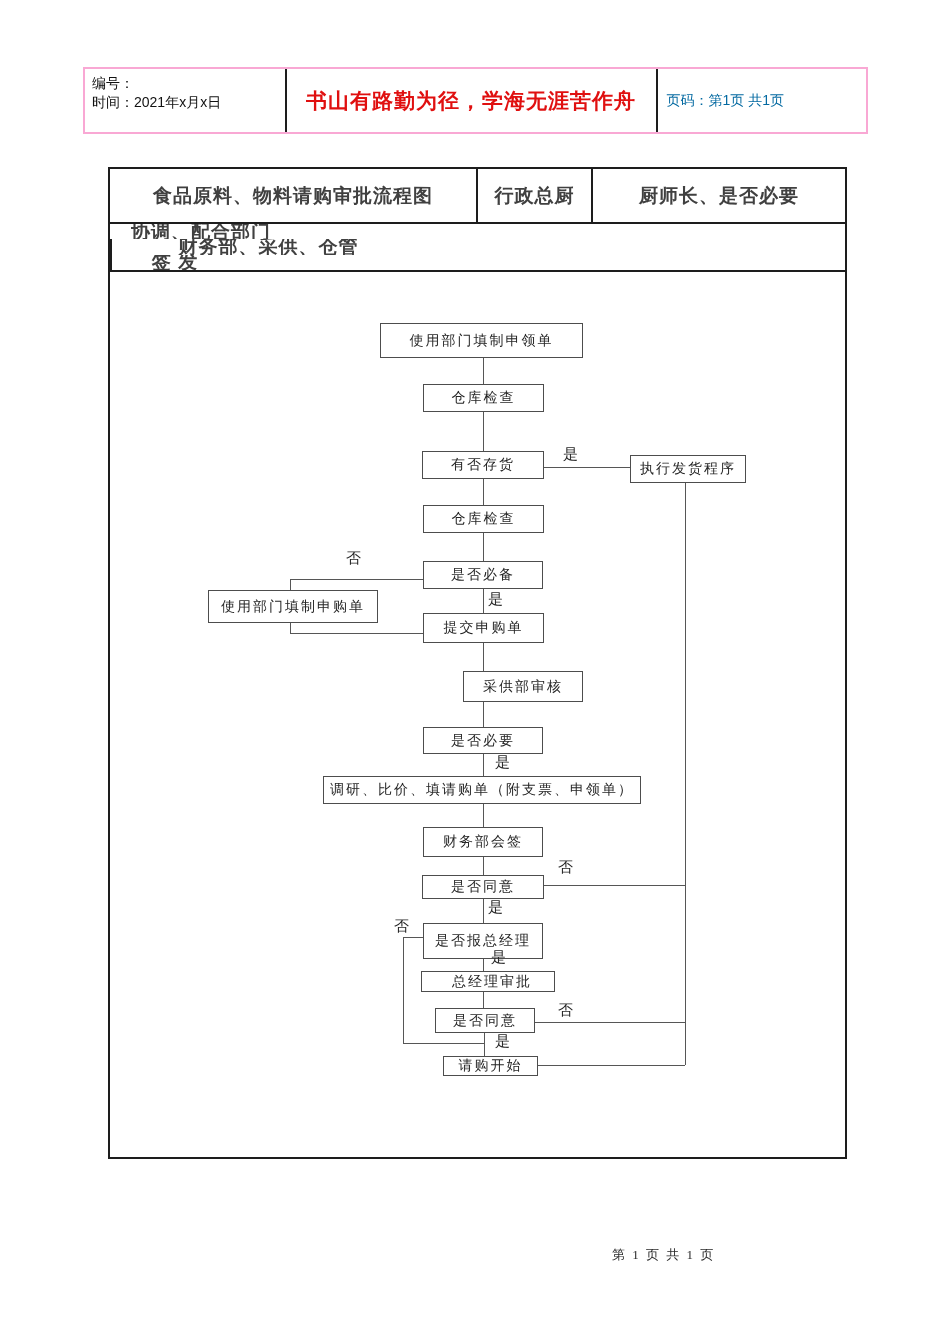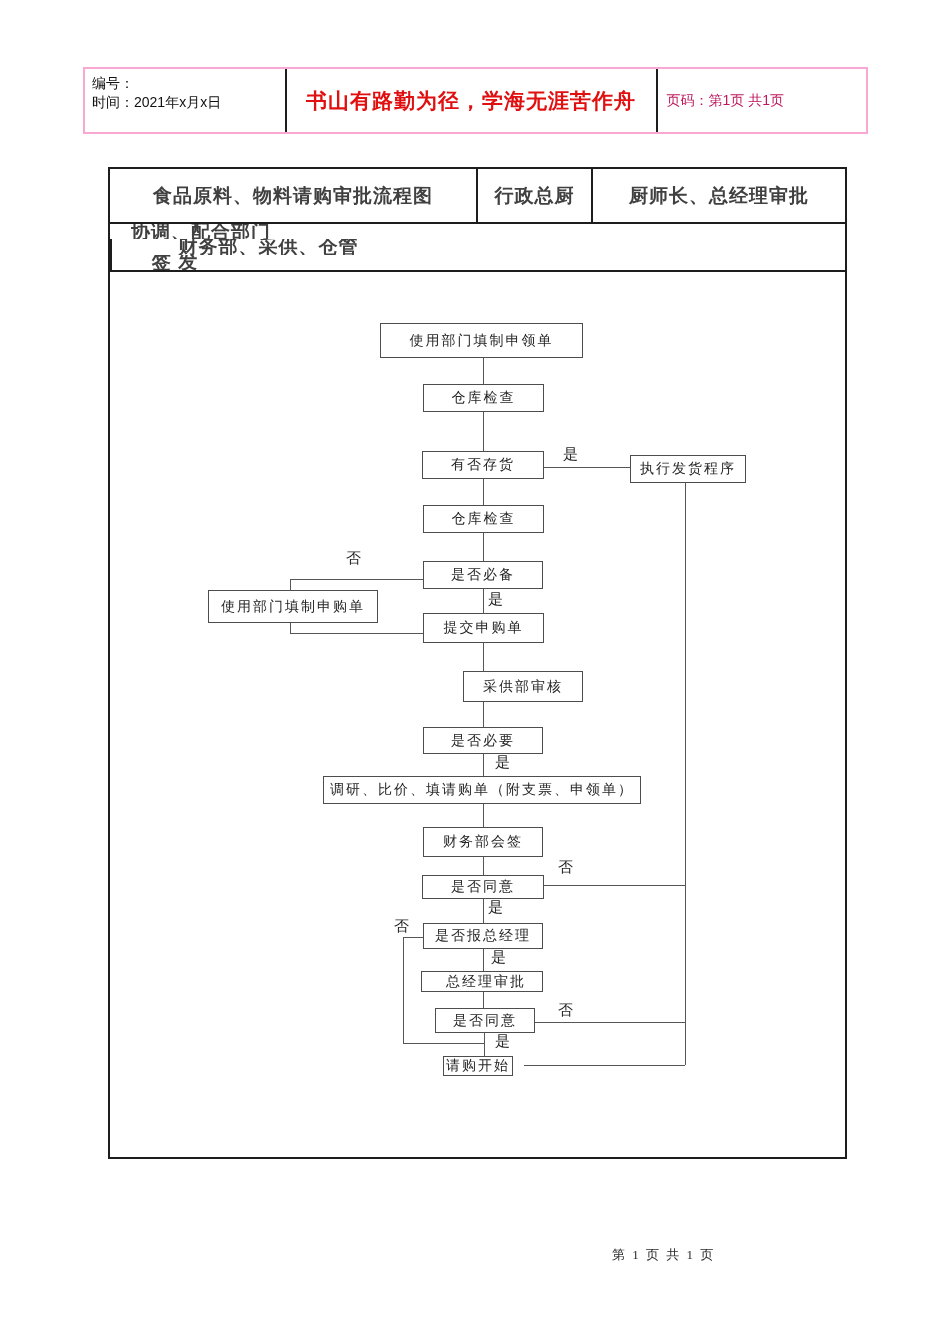--- a/index.html
+++ b/index.html
@@ -15,21 +15,21 @@
     border:2px solid #f9a8d4; display:flex;
     font-family:"Liberation Sans", sans-serif;
   }
   .hdr-cell { height:100%; }
   .hdr-cell + .hdr-cell { border-left:2px solid #1d1d1d; }
   .hdr-meta { width:200px; padding:5px 0 0 7px; font-size:14px; line-height:19px; color:#111; }
   .hdr-slogan {
     width:372px; display:flex; align-items:center; justify-content:center;
     font-size:21px; font-weight:700; letter-spacing:1px;
   }
-  .hdr-page { width:211px; display:flex; align-items:center; padding-left:9px; font-size:14px; color:#be185d; }
+  .hdr-page { width:211px; display:flex; align-items:center; padding-left:9px; font-size:14px; color:#0369a1; }
 
   
   .main-table {
     position:absolute; left:108px; top:167px; width:739px; height:992px;
     border:2px solid #1d1d1d; font-family:"Liberation Sans", sans-serif;
   }
   .row { display:flex; width:100%; }
   .row1 { height:55px; border-bottom:2px solid #1d1d1d; }
   .row2 { height:48px; border-bottom:2px solid #1d1d1d;flex-direction:column; }
   .cell {
@@ -83,21 +83,21 @@
     </div>
     <div class="hdr-cell hdr-page">
       <span>页码：第1页 共1页</span>
     </div>
   </div>
 
   <div class="main-table">
     <div class="row row1">
       <div class="cell c-title">食品原料、物料请购审批流程图</div>
       <div class="cell c-poslbl">行政总厨</div>
-      <div class="cell c-posval">厨师长、总经理审批</div>
+      <div class="cell c-posval">厨师长、是否必要</div>
     </div>
     <div class="row row2">
       <div class="cell c-coordlbl">协调、配合部门</div>
       <div class="cell c-coordval">财务部、采供、仓管</div>
       <div class="cell c-signlbl">签  发</div>
       <div class="cell c-signval"></div>
     </div>
   </div>
 
   <div class="flow" id="flow">
@@ -133,24 +133,24 @@
       <div class="fc-box" style="left: 522px; top: 185px; width: 116px; height: 28px;">执行发货程序</div>
       <div class="fc-box" style="left: 315px; top: 235px; width: 121px; height: 28px;">仓库检查</div>
       <div class="fc-box" style="left: 315px; top: 291px; width: 120px; height: 28px;">是否必备</div>
       <div class="fc-box" style="left: 100px; top: 320px; width: 170px; height: 33px;">使用部门填制申购单</div>
       <div class="fc-box" style="left: 315px; top: 343px; width: 121px; height: 30px;">提交申购单</div>
       <div class="fc-box" style="left: 315px; top: 401px; width: 120px; height: 31px; margin-left: 40px;">采供部审核</div>
       <div class="fc-box" style="left: 315px; top: 457px; width: 120px; height: 27px;">是否必要</div>
       <div class="fc-box" style="left: 215px; top: 506px; width: 318px; height: 28px;">调研、比价、填请购单（附支票、申领单）</div>
       <div class="fc-box" style="left: 315px; top: 557px; width: 120px; height: 30px;">财务部会签</div>
       <div class="fc-box" style="left: 314px; top: 605px; width: 122px; height: 24px;">是否同意</div>
-      <div class="fc-box" style="left: 315px; top: 653px; width: 120px; height: 26px;">是否报总经理</div>
-      <div class="fc-box" style="left: 313px; top: 701px; width: 122px; height: 21px; padding-left: 8px;">总经理审批</div>
+      <div class="fc-box" style="left: 315px; top: 653px; width: 120px; height: 36px;">是否报总经理</div>
+      <div class="fc-box" style="left: 313px; top: 701px; width: 134px; height: 21px; padding-left: 8px;">总经理审批</div>
       <div class="fc-box" style="left: 327px; top: 738px; width: 100px; height: 25px;">是否同意</div>
-      <div class="fc-box" style="left: 335px; top: 786px; width: 70px; height: 20px;">请购开始</div>
+      <div class="fc-box" style="left: 335px; top: 786px; width: 95px; height: 20px;">请购开始</div>
       <span class="fc-label" style="left: 455px; top: 177px;">是</span>
       <span class="fc-label" style="left: 238px; top: 281px;">否</span>
       <span class="fc-label" style="left: 380px; top: 322px;">是</span>
       <span class="fc-label" style="left: 387px; top: 485px;">是</span>
       <span class="fc-label" style="left: 450px; top: 590px;">否</span>
       <span class="fc-label" style="left: 380px; top: 630px;">是</span>
       <span class="fc-label" style="left: 286px; top: 649px;">否</span>
       <span class="fc-label" style="left: 383px; top: 680px;">是</span>
       <span class="fc-label" style="left: 450px; top: 733px;">否</span>
       <span class="fc-label" style="left: 387px; top: 764px;">是</span>

